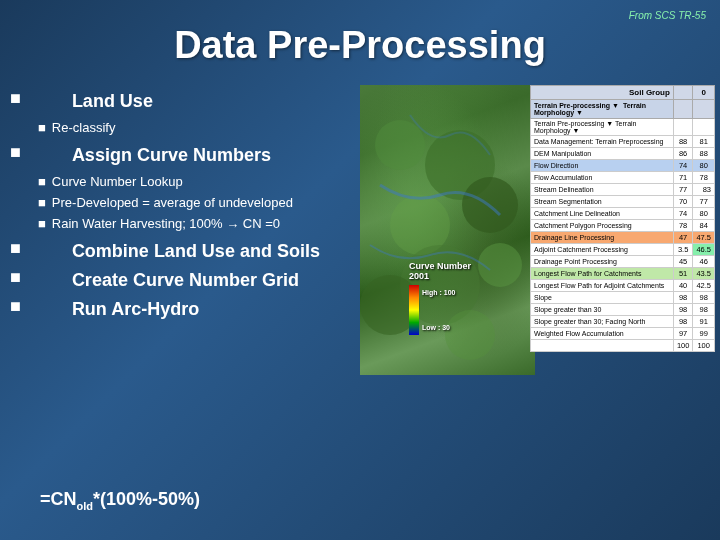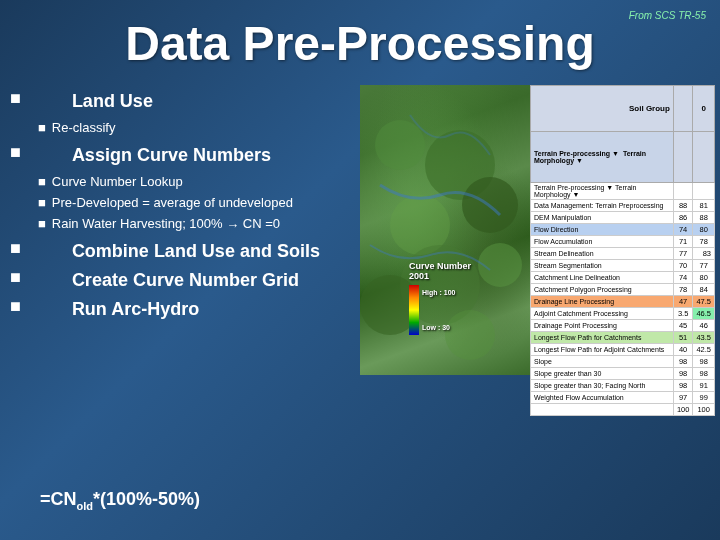--- a/index.html
+++ b/index.html
@@ -23,25 +23,25 @@
       position: absolute;
       top: 10px;
       right: 14px;
       color: #86efac;
       font-size: 10px;
       font-style: italic;
     }
 
     .title {
       position: absolute;
-      top: 16px;
+      top: 24px;
       left: 0; right: 0;
       text-align: center;
       color: #ffffff;
-      font-size: 48px;
+      font-size: 38px;
       font-weight: bold;
       text-shadow: 1px 1px 3px rgba(0,0,0,0.5);
     }
 
     .content-area {
       position: absolute;
       top: 90px;
       left: 10px;
       width: 340px;
       color: #ffffff;
@@ -144,21 +144,21 @@
       right: 5px;
       width: 185px;
       background: #f0f0f0;
       border-collapse: collapse;
       font-size: 8px;
     }
 
     .data-table th {
       background: #d0d8e8;
       text-align: center;
-      padding: 18px 3px;
+      padding: 2px 3px;
       border: 1px solid #aaa;
       font-weight: bold;
       font-size: 8px;
     }
 
     .data-table td {
       padding: 1px 3px;
       border: 1px solid #ccc;
       text-align: center;
       font-size: 7.5px;

